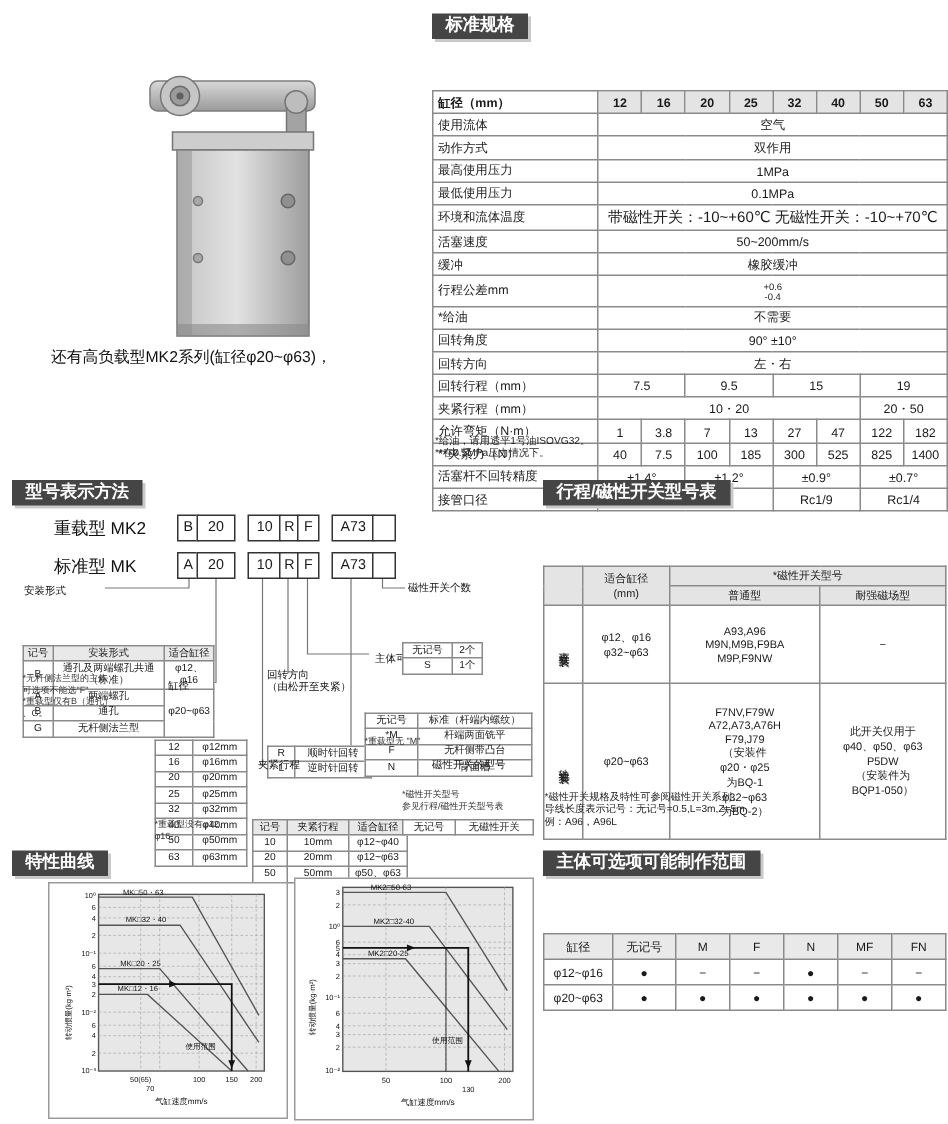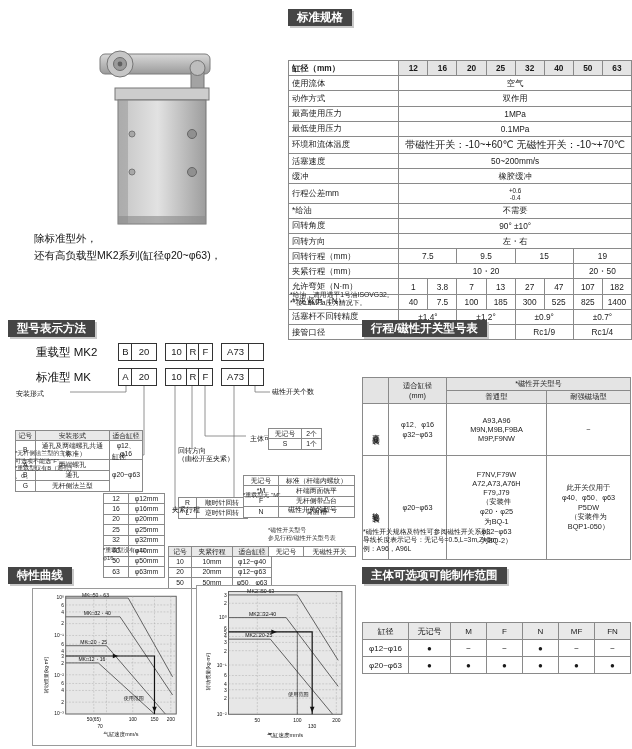--- a/index.html
+++ b/index.html
@@ -71,21 +71,20 @@
       <rect x="30" y="74" width="88" height="124" fill="url(#gBody)" stroke="#757575"></rect>
       <rect x="30" y="74" width="10" height="124" fill="#8f8f8f" opacity="0.45"></rect>
       <circle cx="104" cy="108" r="4.5" fill="#909090" stroke="#666"></circle>
       <circle cx="104" cy="146" r="4.5" fill="#909090" stroke="#666"></circle>
       <circle cx="44" cy="108" r="3" fill="#a8a8a8" stroke="#777"></circle>
       <circle cx="44" cy="146" r="3" fill="#a8a8a8" stroke="#777"></circle>
       <rect x="30" y="190" width="88" height="8" fill="#8a8a8a" opacity="0.6"></rect>
     </svg>
   </div>
   <div class="abs intro-txt" style="left:34px;top:230px;width:256px;">
-    <div>除标准型外，</div>
     <div>还有高负载型MK2系列(缸径φ20~φ63)，</div>
   </div>
 
   <div class="abs" style="left:288px;top:7px;">
     <span class="sec-h">标准规格</span>
   </div>
   <table class="spec abs" style="left:288px;top:28px;">
     <colgroup>
         <col style="width:110px">
         <col span="8" style="width:29px">
@@ -164,21 +163,21 @@
           <td colspan="2">20・50</td>
         </tr>
       <tr>
           <td class="lbl">允许弯矩（N·m）</td>
           <td>1</td>
           <td>3.8</td>
           <td>7</td>
           <td>13</td>
           <td>27</td>
           <td>47</td>
-          <td>107</td>
+          <td>122</td>
           <td>182</td>
         </tr>
       <tr>
           <td class="lbl">**夹紧力（N）</td>
           <td>40</td>
           <td>7.5</td>
           <td>100</td>
           <td>185</td>
           <td>300</td>
           <td>525</td>

